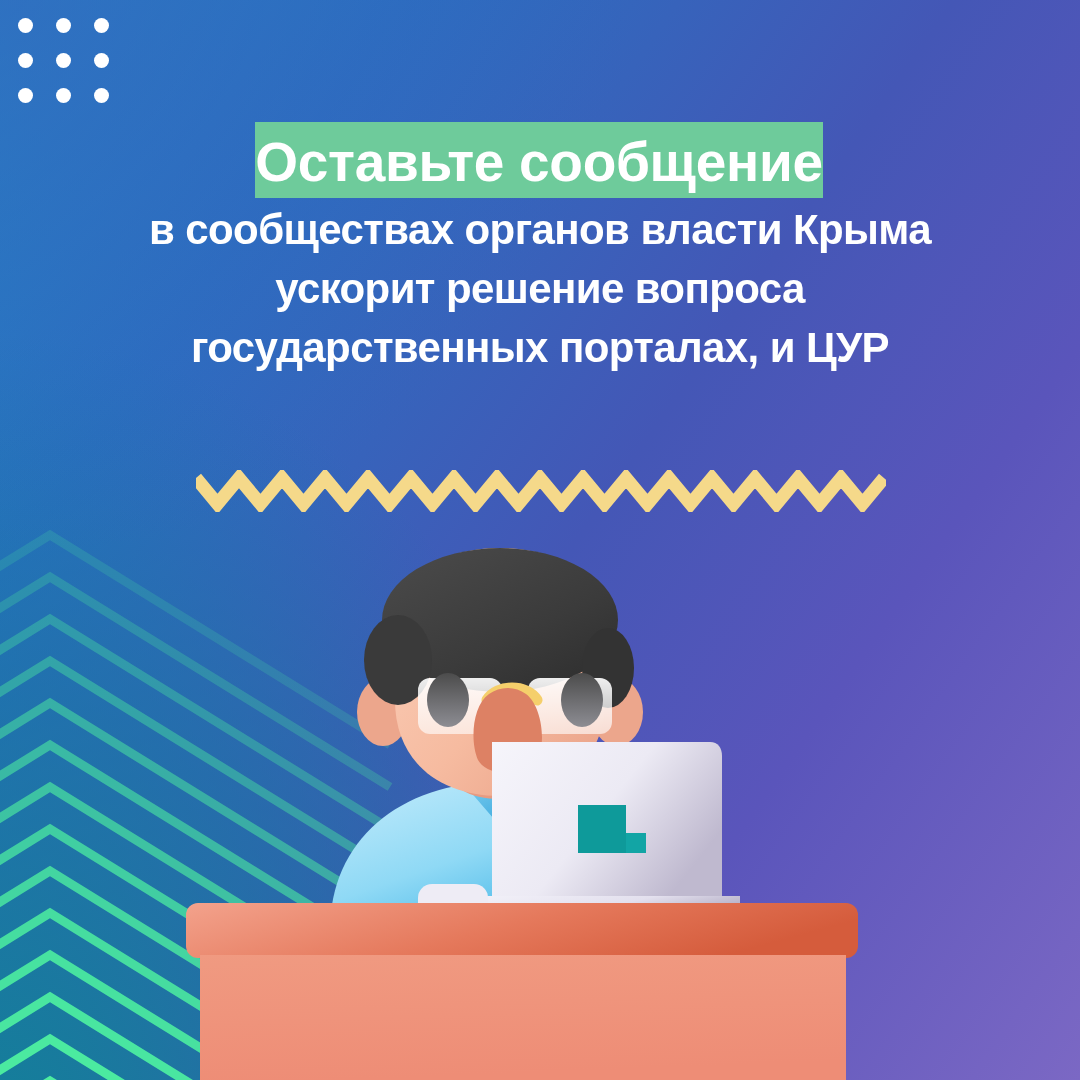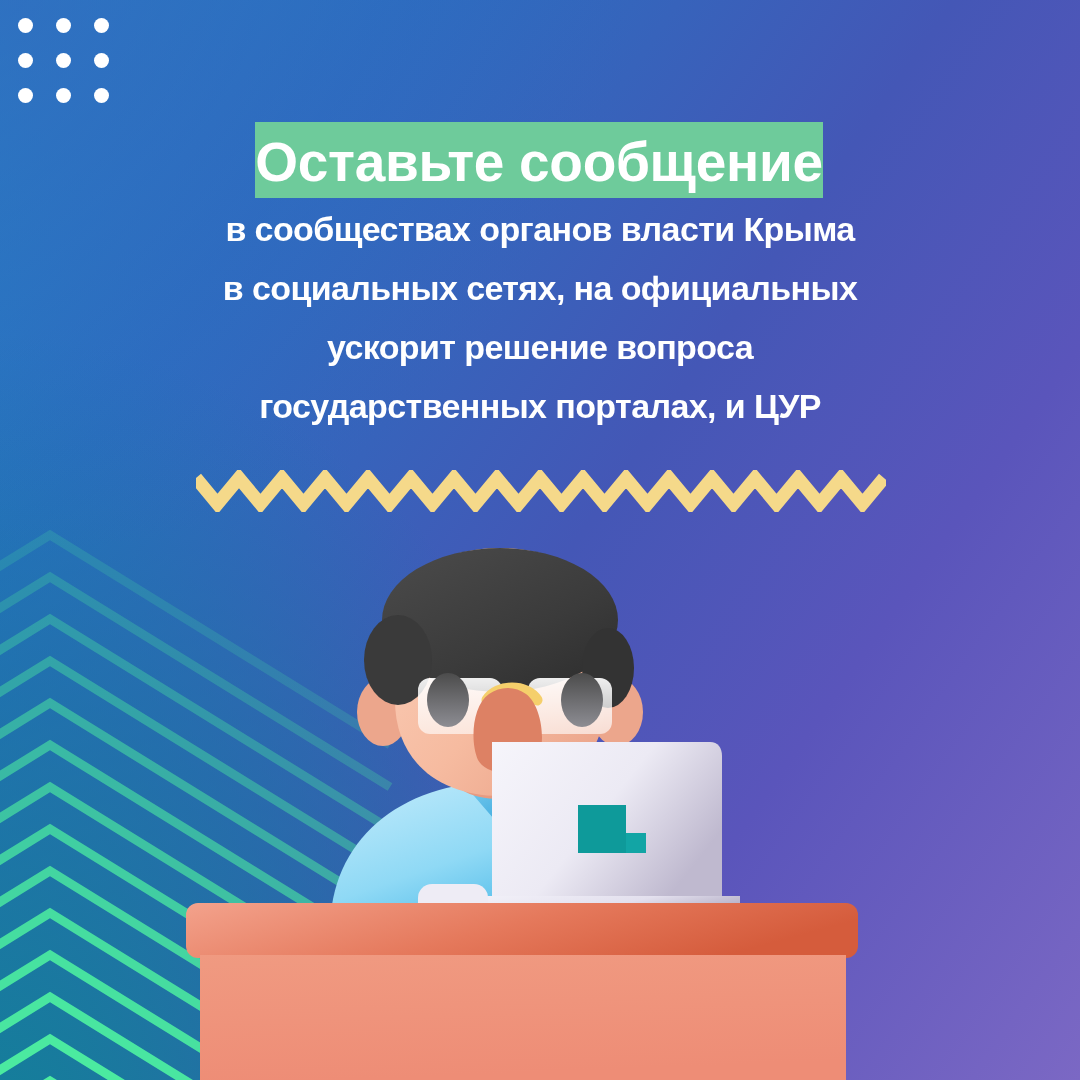--- a/index.html
+++ b/index.html
@@ -24,21 +24,21 @@
   .chevrons{position:absolute;left:-250px;top:595px;width:640px;height:560px;}
   .chevrons svg{display:block;overflow:visible;}
 
   
   .titlebox{position:absolute;left:255px;top:122px;width:568px;height:76px;
     background:#6ecb9b;}
   .titletext{position:absolute;left:255px;top:122px;width:568px;height:80px;
     display:flex;align-items:center;justify-content:center;
     color:#ffffff;font-size:55px;font-weight:700;letter-spacing:-.3px;white-space:nowrap;}
   .bodytext{position:absolute;left:0;top:200px;width:1080px;text-align:center;
-    color:#ffffff;font-weight:700;font-size:34px;line-height:59px;letter-spacing:-.6px;}
+    color:#ffffff;font-weight:700;font-size:42px;line-height:59px;letter-spacing:-.6px;}
   .bodytext div{white-space:nowrap;}
 
   
   .zig{position:absolute;left:196px;top:470px;width:690px;height:42px;}
 
   
   .person{position:absolute;left:0;top:0;width:1080px;height:1080px;}
   .person svg{display:block;}
 </style>
 </head>
@@ -83,21 +83,20 @@
         <path d="M-40 780 L300 570 L640 780" opacity="1"></path>
       </g>
     </svg>
   </div>
 
   <div class="titlebox"></div>
   <div class="titletext">Оставьте сообщение</div>
 
   <div class="bodytext">
     <div>в сообществах органов власти Крыма</div>
-    <div>в социальных сетях, на официальных</div>
     <div>ускорит решение вопроса</div>
     <div>государственных порталах, и ЦУР</div>
   </div>
 
   <div class="zig">
     <svg width="690" height="42" viewBox="0 0 690 42">
       <path d="M0 8 L21.5 34 L43 8 L64.5 34 L86 8 L107.5 34 L129 8 L150.5 34 L172 8
                L193.5 34 L215 8 L236.5 34 L258 8 L279.5 34 L301 8 L322.5 34 L344 8
                L365.5 34 L387 8 L408.5 34 L430 8 L451.5 34 L473 8 L494.5 34 L516 8
                L537.5 34 L559 8 L580.5 34 L602 8 L623.5 34 L645 8 L666.5 34 L688 8" fill="none" stroke="#f5d98a" stroke-width="13" stroke-linejoin="miter"></path>

